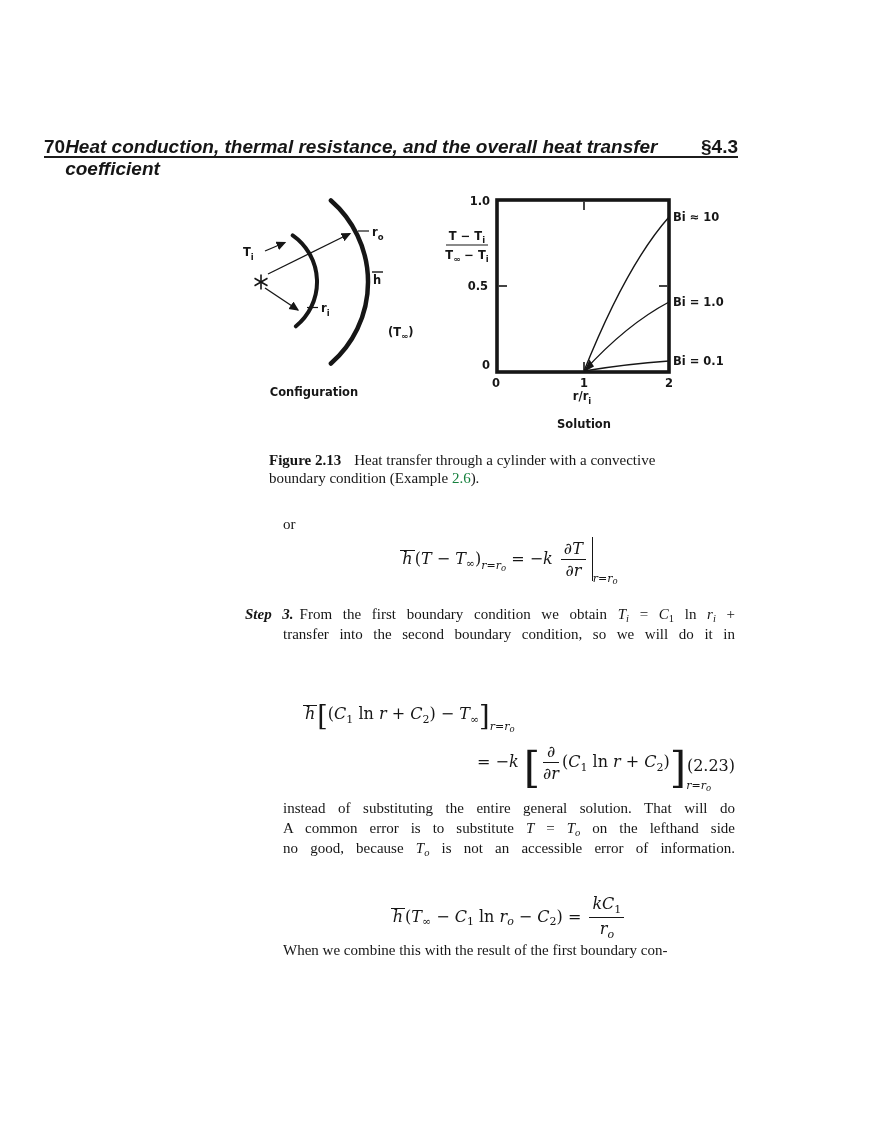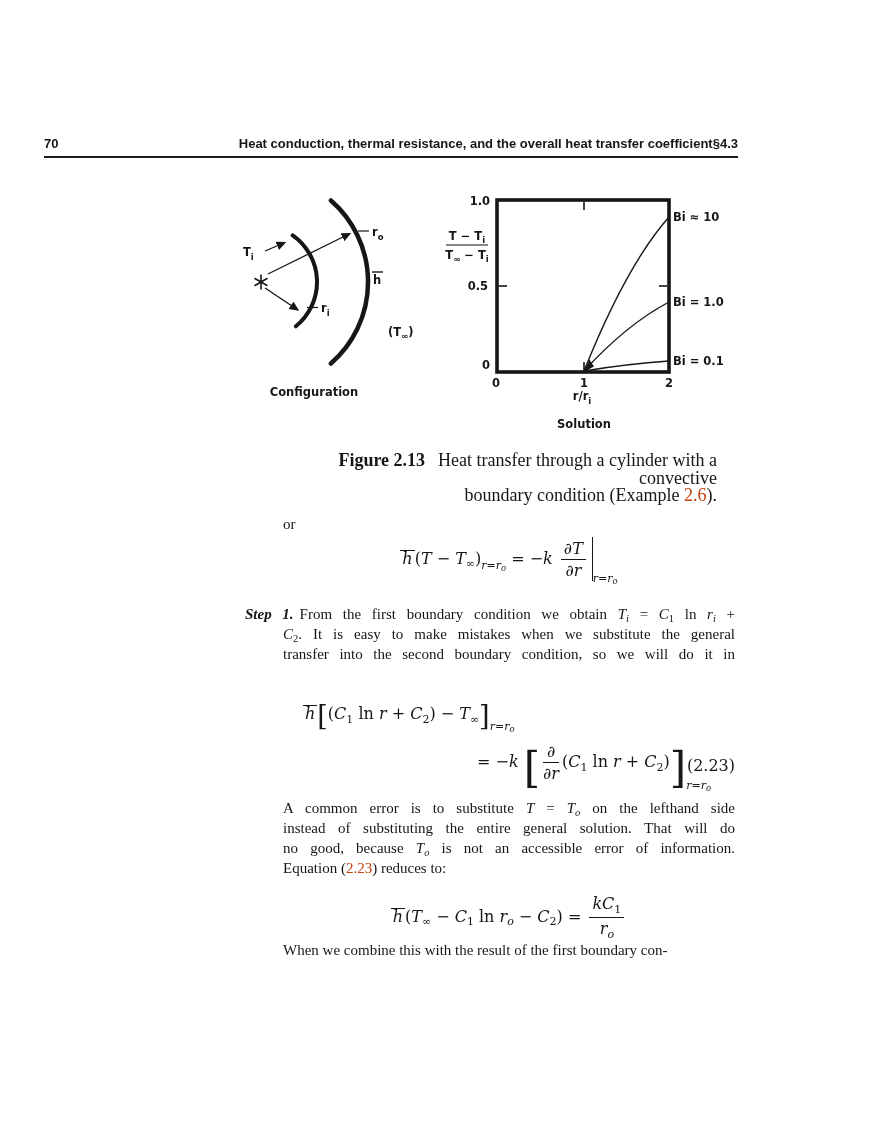--- a/index.html
+++ b/index.html
@@ -2,34 +2,34 @@
 <html><head>
 <meta charset="utf-8">
 <style>
   html,body{margin:0;padding:0;background:#ffffff;}
   .page{position:relative;width:880px;height:1139px;background:#ffffff;overflow:hidden;
         font-family:"Liberation Serif","DejaVu Serif",serif;color:#161616;}
   .abs{position:absolute;}
 
   
   .hdr{left:44px;top:136px;width:694px;display:flex;align-items:baseline;
-       font-family:"Liberation Sans","DejaVu Sans",sans-serif;font-size:13px;}
+       font-family:"Liberation Sans","DejaVu Sans",sans-serif;font-size:19px;}
   .hdr .no{font-weight:700;}
-  .hdr .ttl{flex:1;text-align:right;font-weight:600;}
+  .hdr .ttl{flex:1;text-align:left;font-style:italic;font-weight:600;}
   .hdr .sec{font-weight:700;}
   .rule{left:44px;top:156px;width:694px;height:2px;background:#1c1c1c;}
 
   
   svg text{font-family:"DejaVu Sans","Liberation Sans",sans-serif;font-weight:700;
            font-size:11.5px;fill:#161616;}
 
   
-  .cap{font-size:18px;line-height:17.5px;text-align:right;}
+  .cap{font-size:15px;line-height:17.5px;}
   .captag{font-weight:700;margin-right:13px;}
-  .lnk{color:#c2410c;}
+  .lnk{color:#15803d;}
 
   
   .par{font-size:15px;line-height:20px;}
   .pline{white-space:nowrap;text-align:justify;text-align-last:justify;height:20px;}
   .pline.last{text-align-last:auto;}
   .ind{margin-left:38px;width:452px;}
   .stepLabel{font-weight:700;font-style:italic;margin-right:6px;}
   .it{font-style:italic;}
   .rm{font-style:normal;}
   .tsb{font-size:10.5px;vertical-align:-3px;}
@@ -132,41 +132,39 @@
   </div>
 
   <div class="abs par" style="left:283px;top:514px">or</div>
 
   <div class="eq" style="left:283px;top:537px;width:452px;text-align:center">
     <span class="ovl">h</span><span class="rm">(</span><span class="it">T</span><span class="rm"> − </span><span class="it">T</span><span class="sb">∞</span><span class="rm">)</span><span class="psb it">r=r</span><span class="psb2 it">o</span><span class="rm"> = </span><span class="it">−k</span>
     <span class="frac"><span class="fn it">∂T</span><span class="fd it">∂r</span></span><span class="ebar"></span><span class="esb it">r=r</span><span class="esb2 it">o</span>
   </div>
 
   <div class="abs par" style="left:245px;top:604px;width:490px">
-    <div class="pline"><span class="stepLabel">Step 1.</span><span>From the first boundary condition we obtain </span><span class="it">T</span><sub class="tsb it">i</sub><span> = </span><span class="it">C</span><sub class="tsb">1</sub><span> ln </span><span class="it">r</span><sub class="tsb it">i</sub><span> +</span></div>
-    <div class="pline ind"><span class="it">C</span><sub class="tsb">2</sub><span>. It is easy to make mistakes when we substitute the general</span></div>
+    <div class="pline"><span class="stepLabel">Step 3.</span><span>From the first boundary condition we obtain </span><span class="it">T</span><sub class="tsb it">i</sub><span> = </span><span class="it">C</span><sub class="tsb">1</sub><span> ln </span><span class="it">r</span><sub class="tsb it">i</sub><span> +</span></div>
     <div class="pline ind"><span>transfer into the second boundary condition, so we will do it in</span></div>
   </div>
 
   <div class="eq" style="left:283px;top:700px;width:452px">
     <div style="margin-left:20px">
       <span class="ovl">h</span><span class="br1">[</span><span class="rm">(</span><span class="it">C</span><span class="sb">1</span><span class="rm"> ln </span><span class="it">r</span><span class="rm"> + </span><span class="it">C</span><span class="sb">2</span><span class="rm">)</span><span class="rm"> − </span><span class="it">T</span><span class="sb">∞</span><span class="br1">]</span><span class="bsb it">r=r</span><span class="bsb2 it">o</span>
     </div>
     <div style="margin-top:8px;padding-left:194px;position:relative">
       <span class="rm">= </span><span class="it">−k</span>
       <span class="br2">[</span><span class="frac"><span class="fn it">∂</span><span class="fd it">∂r</span></span><span class="rm">(</span><span class="it">C</span><span class="sb">1</span><span class="rm"> ln </span><span class="it">r</span><span class="rm"> + </span><span class="it">C</span><span class="sb">2</span><span class="rm">)</span><span class="br2">]</span><span class="bsb3 it">r=r</span><span class="bsb4 it">o</span>
       <span class="eqnum" style="position:absolute;right:0;top:14px">(2.23)</span>
     </div>
   </div>
 
   <div class="abs par" style="left:283px;top:798px;width:452px">
+    <div class="pline"><span>instead of substituting the entire general solution. That will do</span></div>
     <div class="pline"><span>A common error is to substitute </span><span class="it">T</span><span> = </span><span class="it">T</span><sub class="tsb it">o</sub><span> on the lefthand side</span></div>
-    <div class="pline"><span>instead of substituting the entire general solution. That will do</span></div>
     <div class="pline"><span>no good, because </span><span class="it">T</span><sub class="tsb it">o</sub><span> is not an accessible error of information.</span></div>
-    <div class="pline last"><span>Equation (</span><span class="lnk">2.23</span><span>) reduces to:</span></div>
   </div>
 
   <div class="eq" style="left:283px;top:894px;width:452px;text-align:center">
     <span class="ovl">h</span><span class="rm">(</span><span class="it">T</span><span class="sb">∞</span><span class="rm"> − </span><span class="it">C</span><span class="sb">1</span><span class="rm"> ln </span><span class="it">r</span><span class="sb it">o</span><span class="rm"> − </span><span class="it">C</span><span class="sb">2</span><span class="rm">) = </span><span class="frac"><span class="fn"><span class="it">kC</span><span class="sb">1</span></span><span class="fd"><span class="it">r</span><span class="sb it">o</span></span></span>
   </div>
 
   <div class="abs par" style="left:283px;top:940px;width:452px">
     <div class="pline last"><span>When we combine this with the result of the first boundary con-</span></div>
   </div>
 

